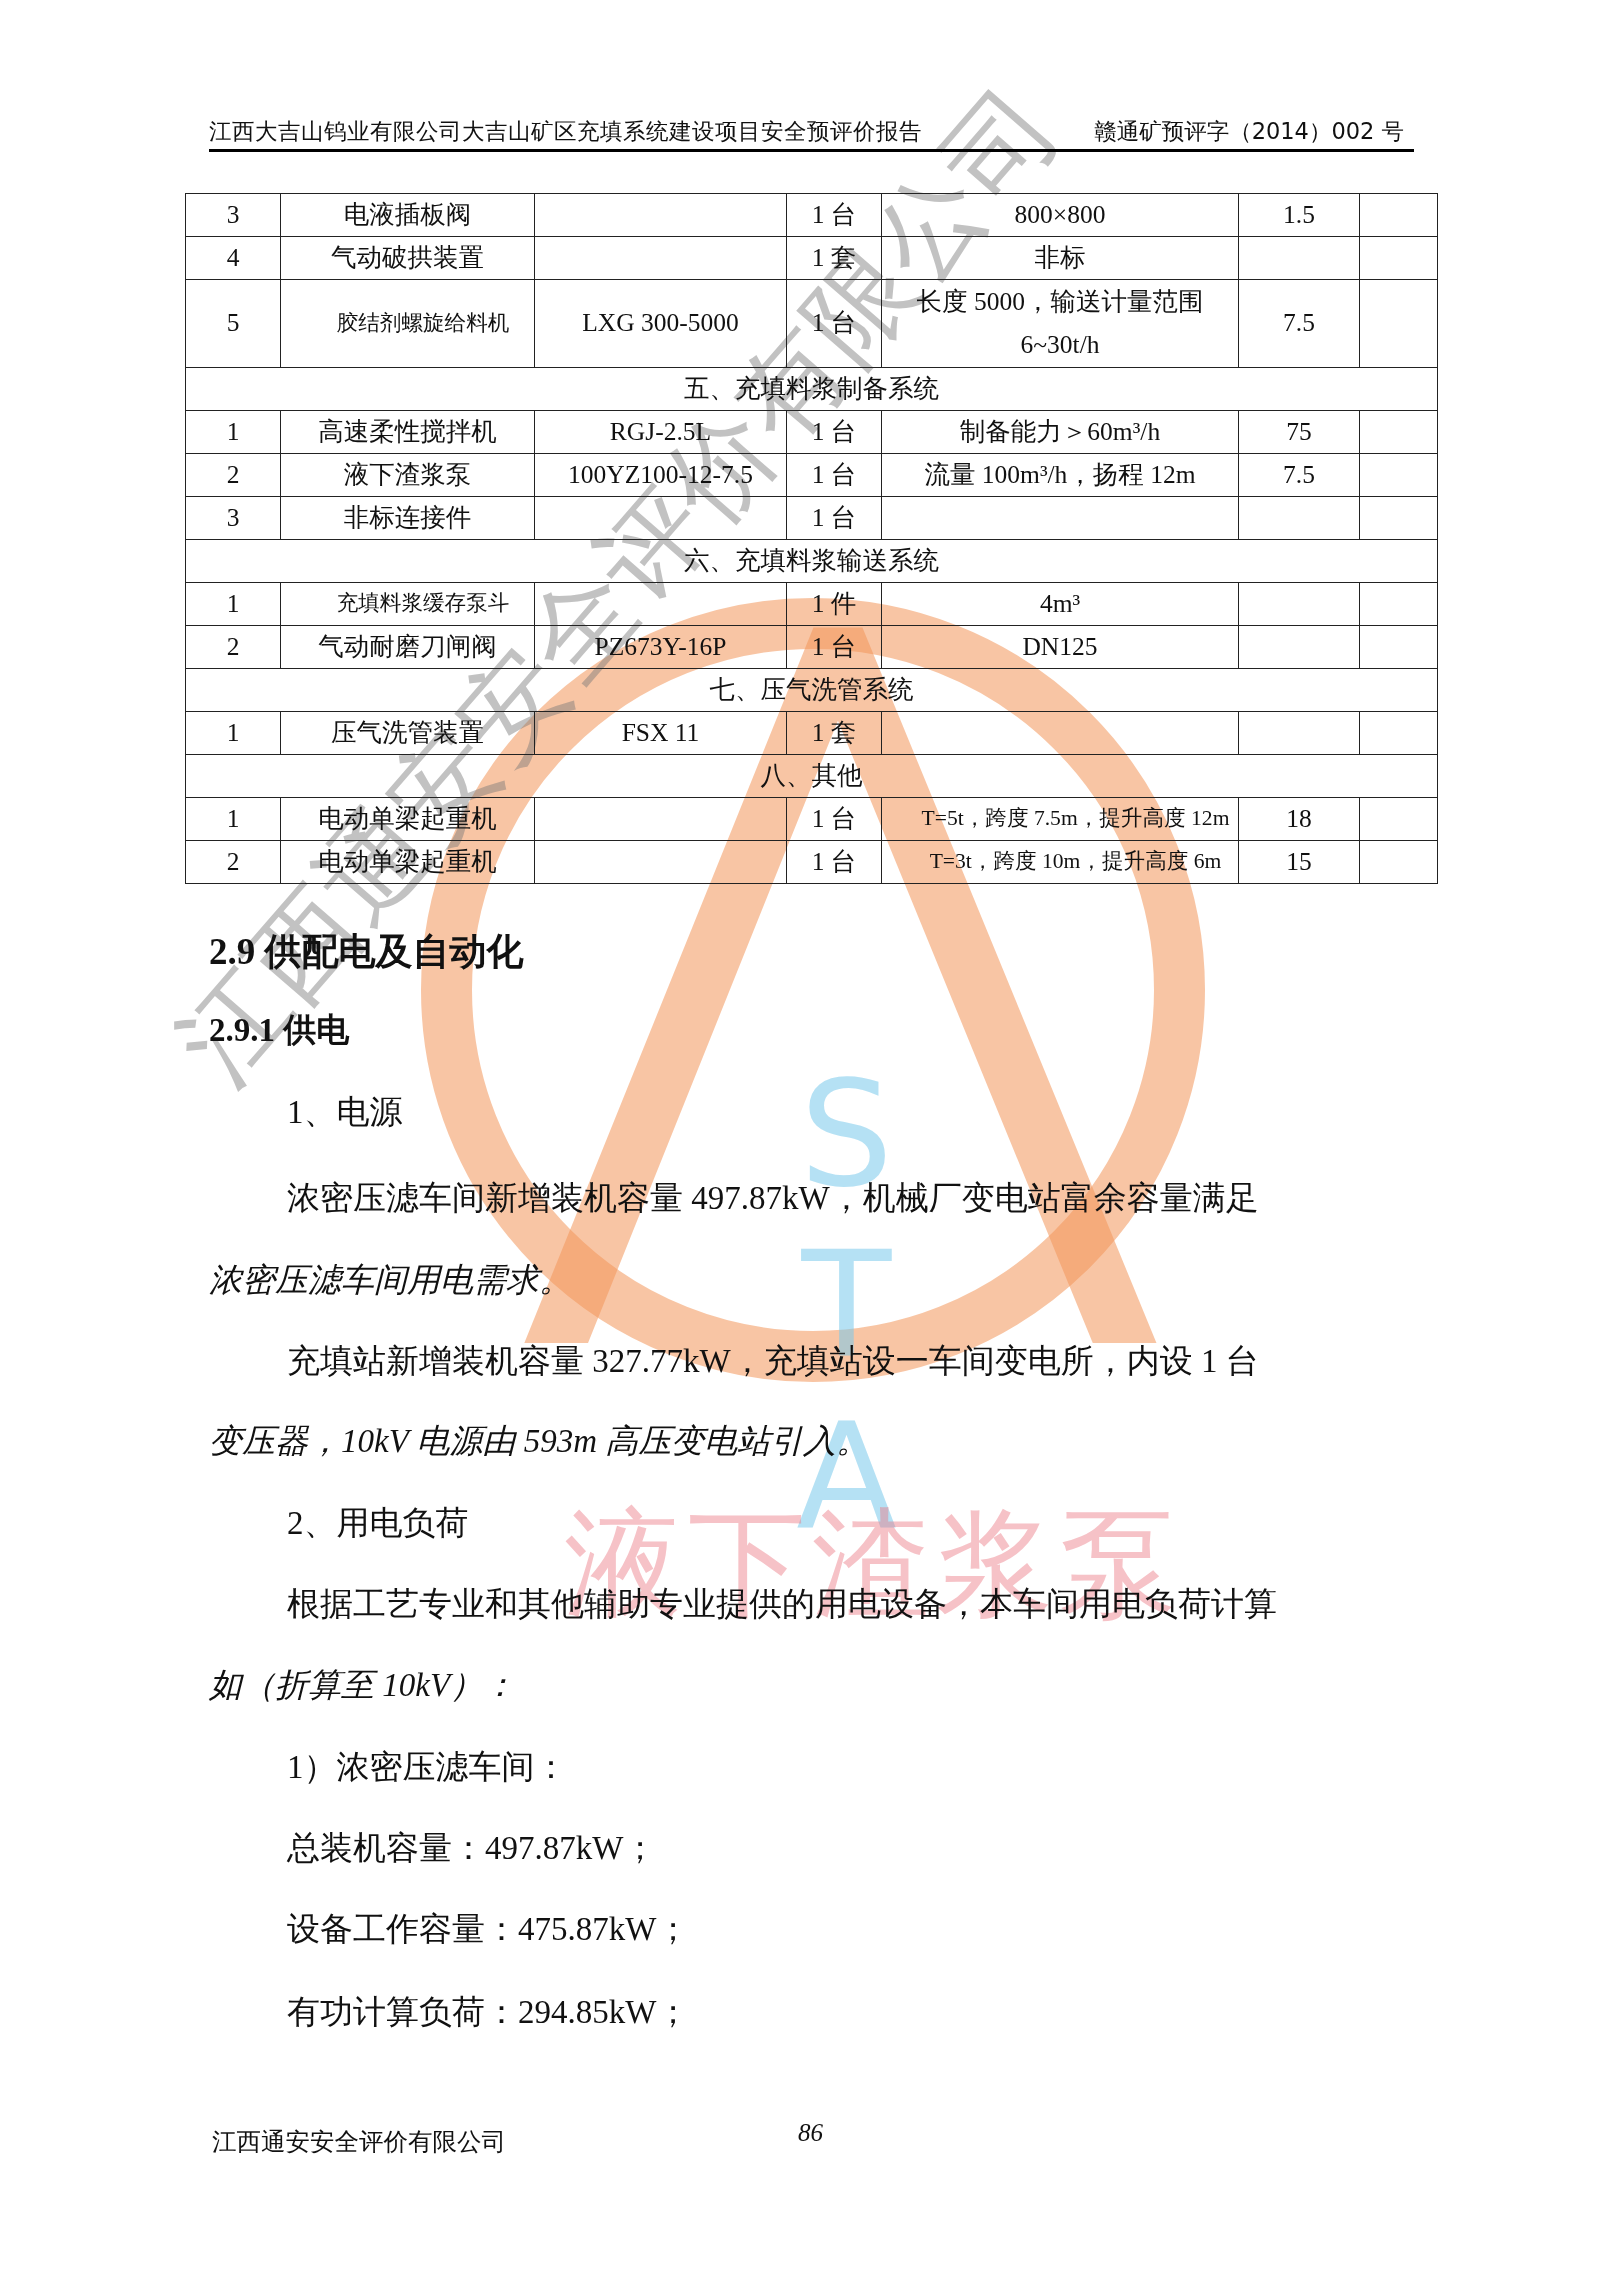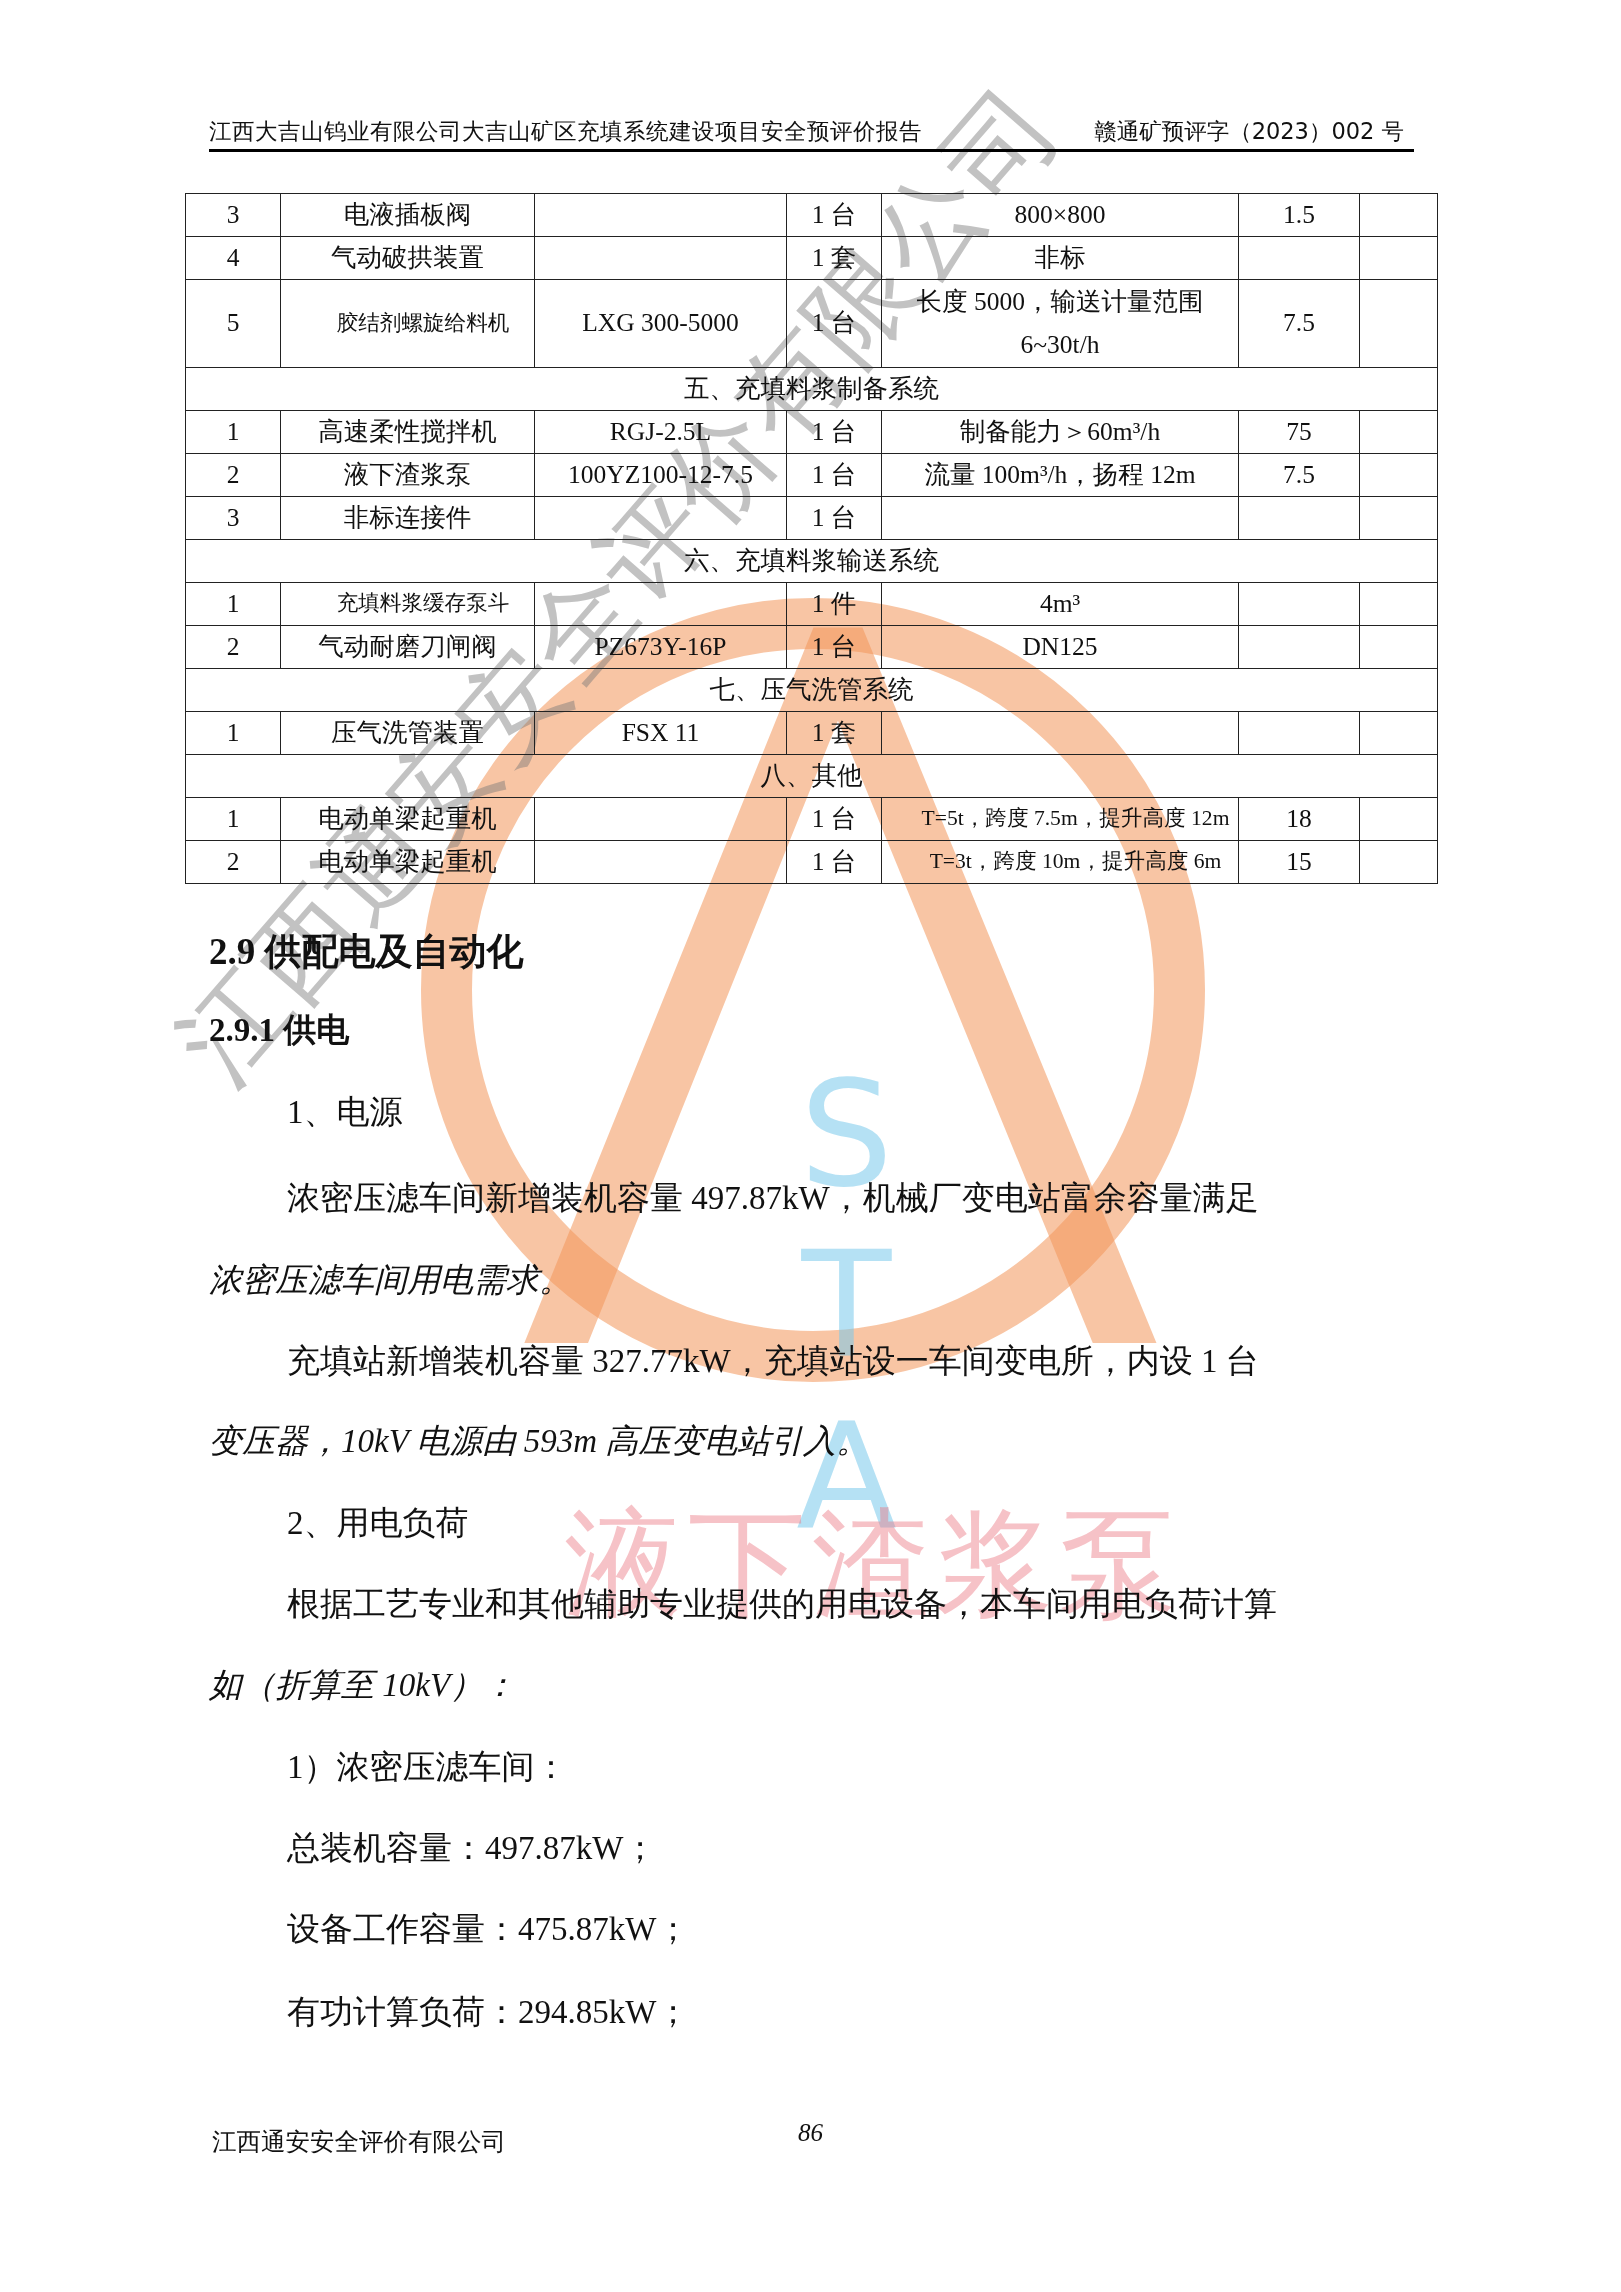--- a/index.html
+++ b/index.html
@@ -44,21 +44,21 @@
 
 <div class="wm wm-circle"></div>
 <svg class="wm wm-a" width="1621" height="2293" viewBox="0 0 1654 2339">
   <polygon points="830,640 880,640 1180,1370 1115,1370 855,735 600,1370 535,1370" fill="rgba(243,150,90,0.55)"></polygon>
 </svg>
 <div class="wm wm-sta" style="writing-mode:vertical-rl;text-orientation:upright;">STA</div>
 <div class="wm wm-red">液下渣浆泵</div>
 <div class="wm wm-gray">江西通安安全评价有限公司</div>
 
 <div class="abs hdr-left">江西大吉山钨业有限公司大吉山矿区充填系统建设项目安全预评价报告</div>
-<div class="abs hdr-right">赣通矿预评字（2023）002 号</div>
+<div class="abs hdr-right">赣通矿预评字（2014）002 号</div>
 <div class="abs hdr-rule"></div>
 
 <table class="eq">
   <colgroup>
     <col style="width:95px">
       <col style="width:254px">
       <col style="width:252px">
       <col style="width:95px">
     <col style="width:357px">
       <col style="width:121px">

